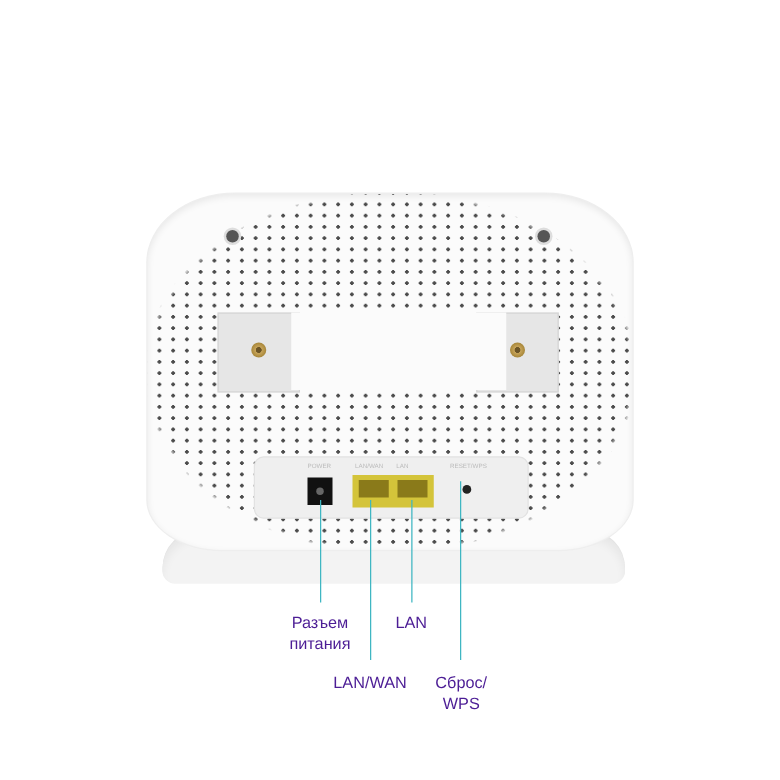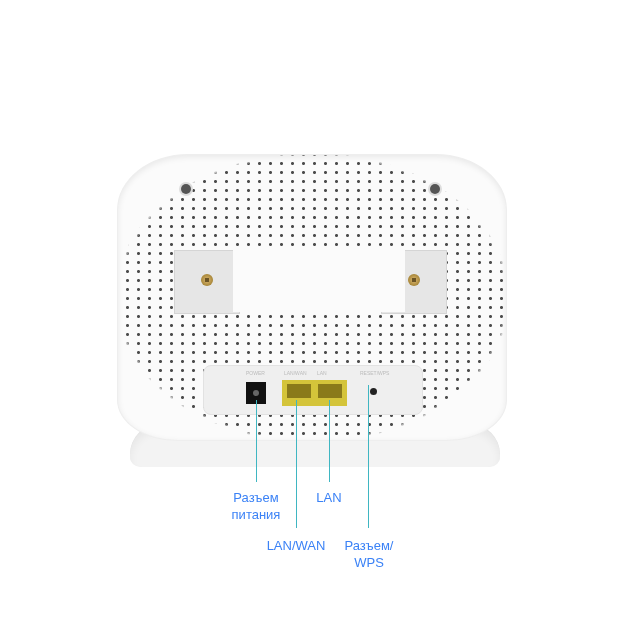--- a/index.html
+++ b/index.html
@@ -15,21 +15,21 @@
   .midrect{position:absolute;left:115px;top:95px;width:172px;height:62px;background:#fbfbfb;}
   .port-panel{position:absolute;left:85px;top:210px;width:218px;height:48px;background:#efefef;border-radius:8px;border:1px solid #e2e2e2;}
   .power{position:absolute;left:42px;top:16px;width:20px;height:22px;background:#111;}
   .power::after{content:"";position:absolute;left:7px;top:8px;width:6px;height:6px;border-radius:50%;background:#666;}
   .lanblock{position:absolute;left:78px;top:14px;width:65px;height:26px;background:#d4c43a;}
   .rj{position:absolute;top:4px;width:24px;height:14px;background:#8a7a1a;}
   .reset{position:absolute;left:166px;top:22px;width:7px;height:7px;border-radius:50%;background:#222;}
   .tiny{position:absolute;top:4px;font-size:5px;color:#bbb;white-space:nowrap;}
   .stand{position:absolute;left:130px;top:425px;width:370px;height:42px;background:#f3f3f3;border-radius:30px 30px 10px 10px;box-shadow:0 -1px 0 #e3e3e3, inset 0 6px 8px rgba(0,0,0,0.05);}
   .line{position:absolute;width:1px;background:#3fb6c2;}
-  .label{position:absolute;font-size:13px;color:#3b82f6;text-align:center;line-height:17px;}
+  .label{position:absolute;font-size:13px;color:#4c1d95;text-align:center;line-height:17px;}
 </style>
 </head>
 <body>
 
 <div class="stand"></div>
 <div class="router">
   <div class="dots"></div>
   <div class="screw" style="left:63px;top:29px"></div>
   <div class="screw" style="left:312px;top:29px"></div>
   <div class="antenna-panel" style="left:56px;width:64px">
@@ -58,15 +58,15 @@
 <div class="line" style="left:329px;top:400px;height:82px"></div>
 <div class="line" style="left:368px;top:385px;height:143px"></div>
 
 <div class="label" style="left:224px;top:489px;width:64px">
   <div>Разъем</div>
   <div>питания</div>
 </div>
 <div class="label" style="left:310px;top:489px;width:38px">LAN</div>
 <div class="label" style="left:258px;top:537px;width:76px">LAN/WAN</div>
 <div class="label" style="left:338px;top:537px;width:62px">
-  <div>Разъем/</div>
+  <div>Сброс/</div>
   <div>WPS</div>
 </div>
 
 </body></html>

